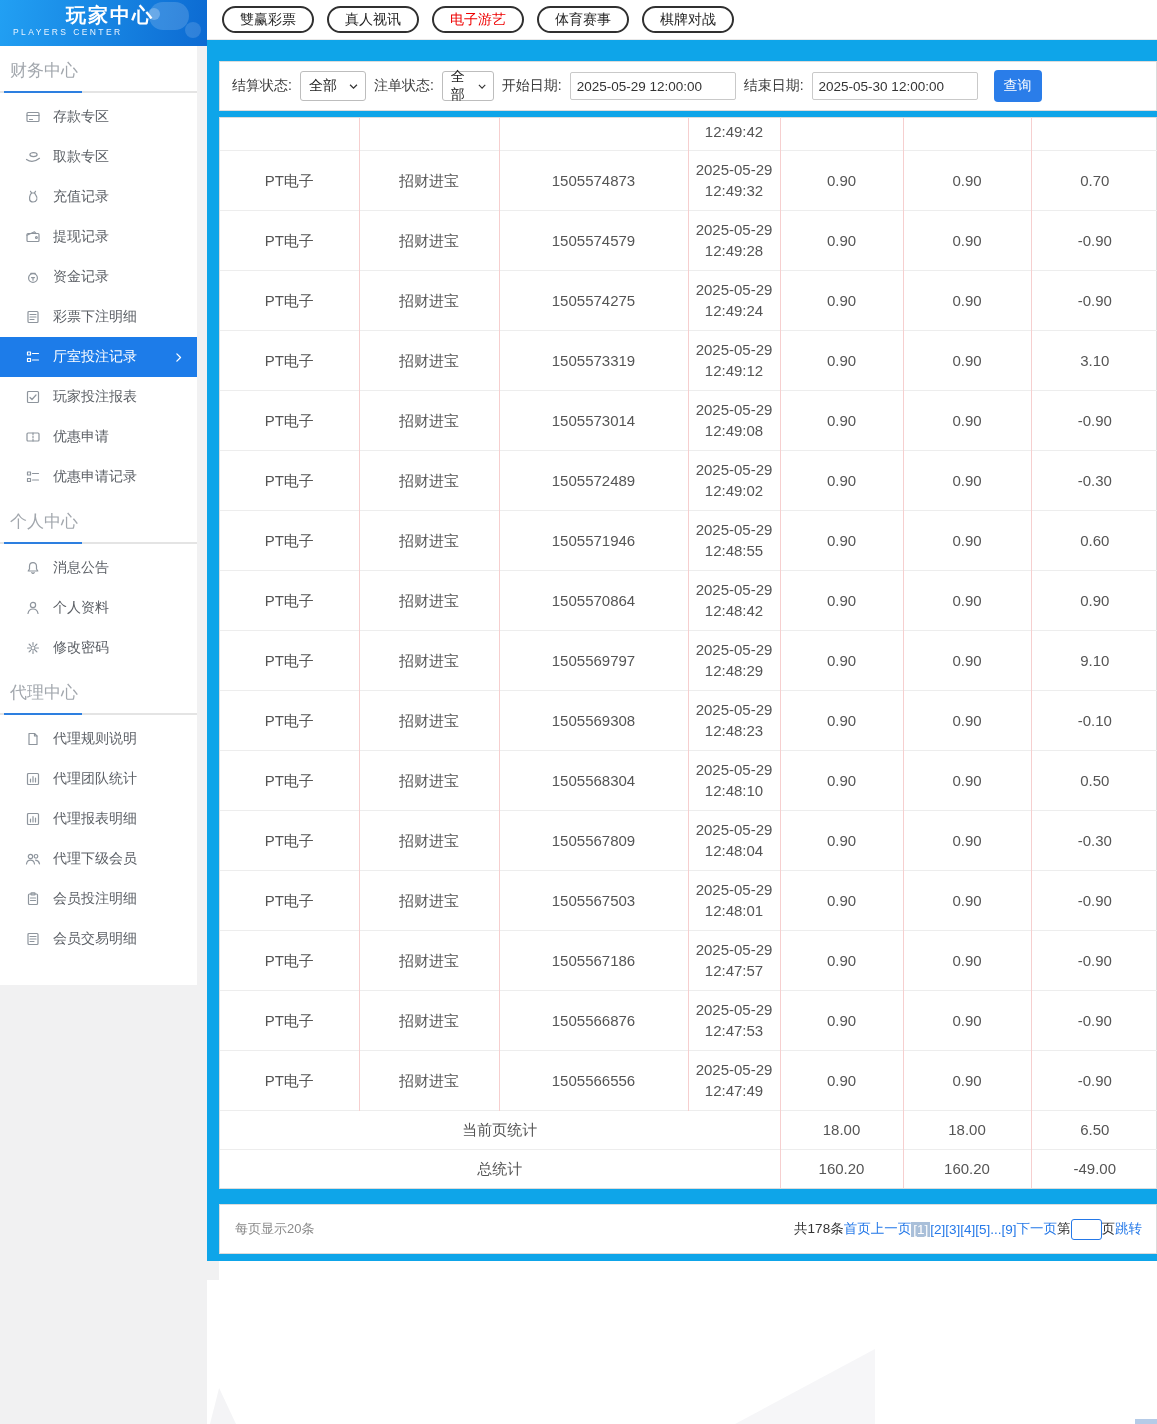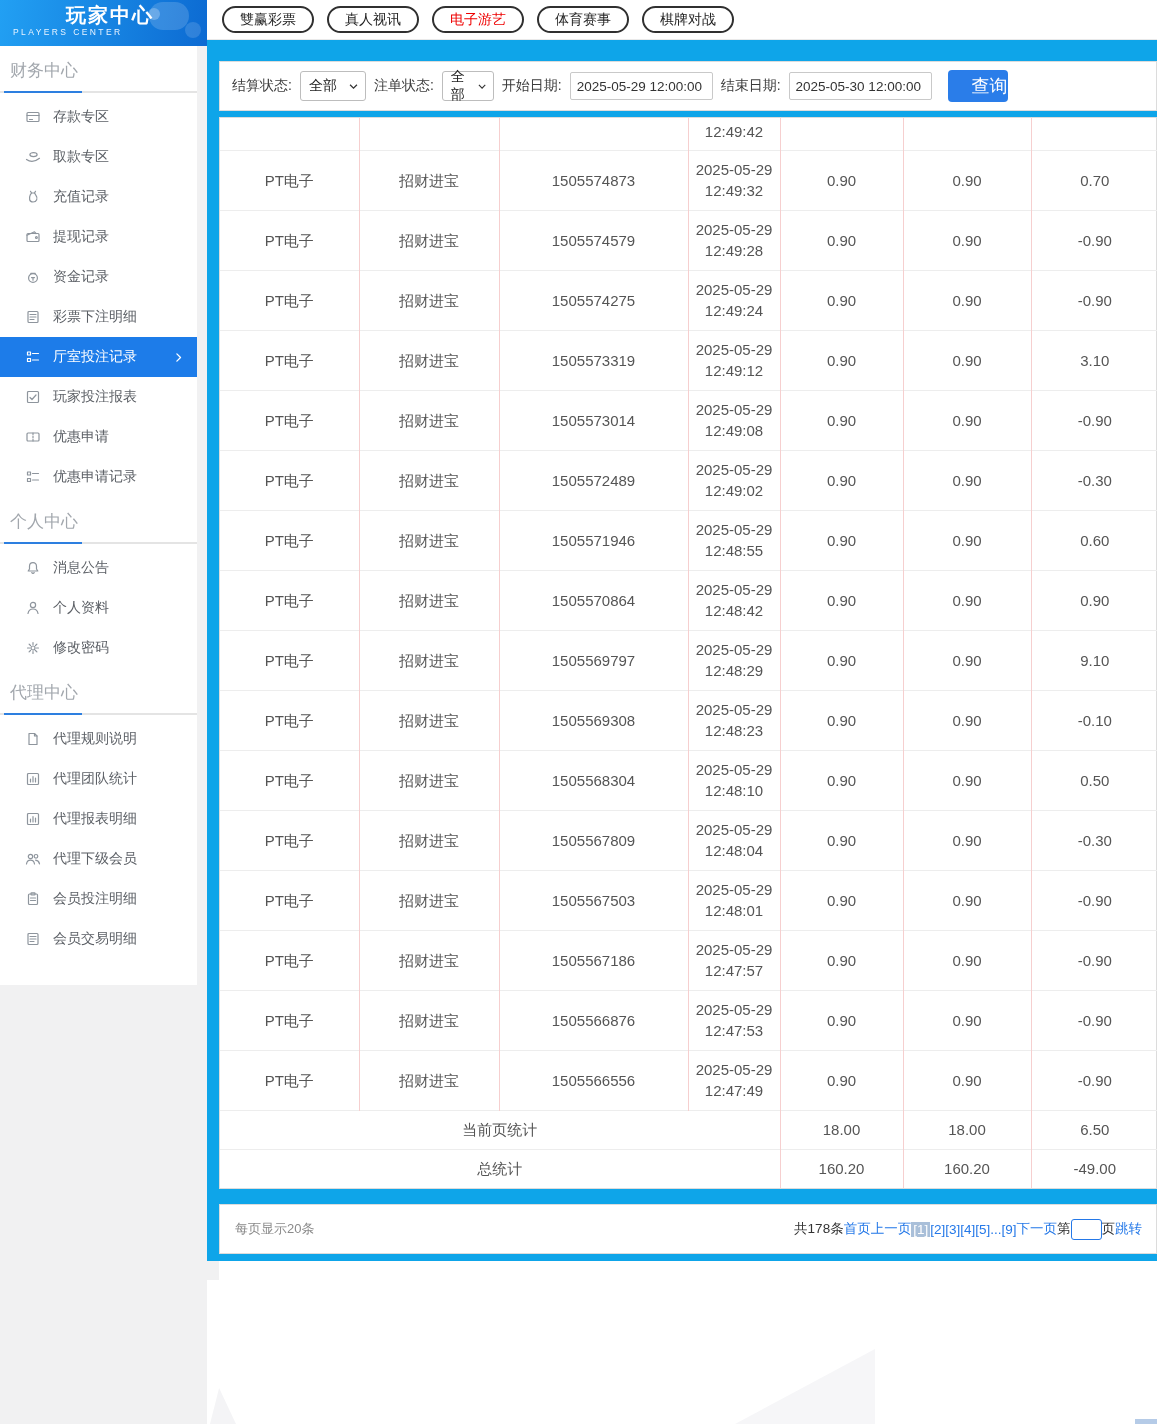--- a/index.html
+++ b/index.html
@@ -49,24 +49,24 @@
   .content { background:#0ea5e9; padding:21px 0 7px 12px; }
   .card { background:#fff; border:1px solid #dcdcdc; }
 
   .filter-card { height:50px; display:flex; align-items:center; padding:0 12px; gap:8px;
           font-size:14px; color:#3c3c3c; }
   .fselect { height:30px; border:1px solid #bdbdbd; border-radius:3px; display:flex; align-items:center;
           justify-content:space-between; padding:0 6px 0 8px; background:#fff; color:#222; cursor:pointer; }
   .fselect.w1 { width:66px; }
   .fselect.w2 { width:52px; }
   .fselect svg { width:11px; height:11px; stroke:#333; stroke-width:1.8; fill:none; }
-  .finput { height:28px; width:143px; border:1px solid #c9c9c9; border-radius:2px; padding:0 6px;
+  .finput { height:28px; width:166px; border:1px solid #c9c9c9; border-radius:2px; padding:0 6px;
           font-size:13.5px; color:#333; font-family:inherit; }
-  .query-btn { height:32px; width:60px; margin-left:8px; background:#2a7de9; color:#fff; border:none;
-          border-radius:4px; font-size:18px; cursor:pointer; font-family:inherit;text-align:right; }
+  .query-btn { height:32px; width:48px; margin-left:8px; background:#2a7de9; color:#fff; border:none;
+          border-radius:4px; font-size:14px; cursor:pointer; font-family:inherit; }
 
   .table-card { margin-top:6px; }
   table { width:100%; border-collapse:collapse; table-layout:fixed; }
   td { border-left:1px solid #f6cfcf; border-top:1px solid #ededed; text-align:center; color:#555;
           font-size:15px; height:60px; padding:0; line-height:21px; }
   td:first-child { border-left:none; }
   tr.partial td { border-top:none; height:32px; vertical-align:top; padding-top:3px; }
   tr.sumrow td { height:39px; }
 
   .pagination-card { margin-top:15px; height:50px; display:flex; align-items:center;

